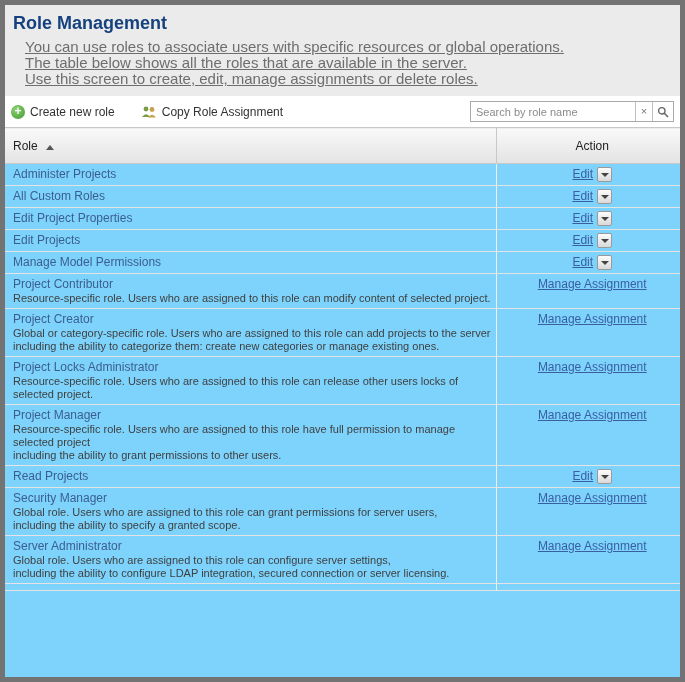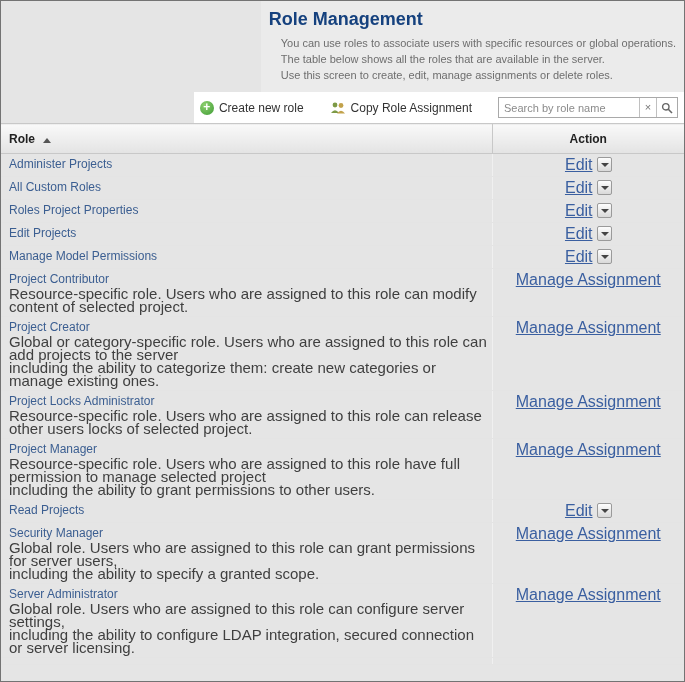--- a/index.html
+++ b/index.html
@@ -1,65 +1,65 @@
 <!DOCTYPE html>
 <html style="--title: #15417e; --role-link: #3b5e91; --action-link: #3a5fa0; --header-bg: #ebebeb; --footer-bar: #1d3e6d; --create-icon-green: #3f9c35;"><head>
 <meta charset="utf-8">
 <style>
   * { margin:0; padding:0; box-sizing:border-box; }
   html,body { background:#fff; }
   body { font-family:"Liberation Sans","DejaVu Sans",sans-serif; width:685px; }
 
-  .panel { width:685px; height:682px; border:1px solid #737373; background:#e5e5e5;
-           display:flex; flex-direction:column; overflow:hidden;align-items:flex-end; }
+  .panel { width:685px; height:682px; border:5px solid #737373; background:#7dd3fc;
+           display:flex; flex-direction:column; overflow:hidden; }
 
   
   .header { background:#ebebeb; padding:8px 8px 9px 8px; }
   .title { color:var(--title,#15417e); font-size:18px; font-weight:bold; margin-bottom:5px; }
-  .desc-line { color:#6e6e6e; font-size:11px; line-height:16px; padding-left:12px; }
+  .desc-line { color:#6e6e6e; font-size:15px; line-height:16px; padding-left:12px;text-decoration:underline; }
 
   
   .toolbar { display:flex; align-items:center; padding:5px 6px; background:#fff; }
   .tool-link { display:inline-flex; align-items:center; gap:5px; font-size:12px; color:#333;
                cursor:pointer; margin-right:26px; white-space:nowrap; }
   .plus-icon { width:14px; height:14px; border-radius:50%; flex:0 0 14px;
                background:radial-gradient(circle at 35% 30%, #8ed06f, var(--create-icon-green,#3f9c35));
                color:#fff; font-weight:bold; font-size:12px; line-height:13px; text-align:center; }
   .svg-icon { display:inline-flex; align-items:center; }
 
   .search-box { margin-left:auto; display:flex; align-items:stretch; border:1px solid #a9a9a9;
-                height:21px; width:180px; background:#fff; }
+                height:21px; width:204px; background:#fff; }
   .search-input { border:none; outline:none; flex:1; min-width:0; font-size:11px; padding:0 5px;
                   color:#333; font-family:inherit; }
   .search-input::placeholder { color:#8b8b8b; }
   .search-clear { width:17px; border:none; border-left:1px solid #c0c0c0; background:#fff;
                   color:#777; font-size:11px; cursor:pointer; line-height:1; }
   .search-go { width:21px; border:none; border-left:1px solid #c0c0c0; background:#fff;
                cursor:pointer; display:flex; align-items:center; justify-content:center; }
 
   
   table { width:100%; border-collapse:collapse; table-layout:fixed; }
   col.role-col-w { width:491px; } col.action-col-w { width:192px; }
   thead th { background:linear-gradient(#f9f9f9,#e3e3e3); border-top:1px solid #c8c8c8;
-             border-bottom:1px solid #c8c8c8; font-weight:bold; font-size:12px; color:#222;
-             height:30px; }
+             border-bottom:1px solid #c8c8c8; font-weight:normal; font-size:12px; color:#222;
+             height:36px; }
   th.role-col { text-align:left; padding-left:8px; }
   th.action-col { text-align:center; border-left:1px solid #c8c8c8; }
   .sort-arrow { display:inline-block; width:0; height:0; margin-left:5px;
                 border-left:4px solid transparent; border-right:4px solid transparent;
                 border-bottom:5px solid #555; }
 
   tbody td { border-bottom:1px solid #e4e4e4; vertical-align:top;
              padding:3px 4px 3px 8px; font-size:12px;margin-left:28px; }
   td.action-cell { text-align:center; border-left:1px solid #f0f0f0; padding:3px 0; }
   .role-name { color:var(--role-link,#3b5e91); text-decoration:none; cursor:pointer;
                line-height:15px; display:inline-block; }
-  .role-desc { color:#3f3f3f; font-size:15px; line-height:13px; }
+  .role-desc { color:#3f3f3f; font-size:11px; line-height:13px; }
   .action-link { color:var(--action-link,#3a5fa0); text-decoration:underline; cursor:pointer;
-                 font-size:16px; line-height:15px; }
+                 font-size:12px; line-height:15px; }
   .edit-wrap { display:inline-flex; align-items:center; gap:4px; }
   .dropdown-btn { width:15px; height:15px; border:1px solid #9a9a9a; border-radius:2px;
                   background:linear-gradient(#fdfdfd,#d9d9d9); cursor:pointer; position:relative; }
   .caret { position:absolute; left:3px; top:5px; width:0; height:0;
            border-left:4px solid transparent; border-right:4px solid transparent;
            border-top:4px solid #444; }
 </style>
 </head>
 <body>
 
@@ -129,21 +129,21 @@
         <tr>
           <td class="role-cell"><a class="role-name">All Custom Roles</a></td>
           <td class="action-cell"><span class="edit-wrap">
               <a class="action-link">Edit</a>
               <button class="dropdown-btn">
                 <span class="caret"></span>
               </button>
             </span></td>
         </tr>
         <tr>
-          <td class="role-cell"><a class="role-name">Roles Project Properties</a></td>
+          <td class="role-cell"><a class="role-name">Edit Project Properties</a></td>
           <td class="action-cell"><span class="edit-wrap">
               <a class="action-link">Edit</a>
               <button class="dropdown-btn">
                 <span class="caret"></span>
               </button>
             </span></td>
         </tr>
         <tr>
           <td class="role-cell"><a class="role-name">Edit Projects</a></td>
           <td class="action-cell"><span class="edit-wrap">

